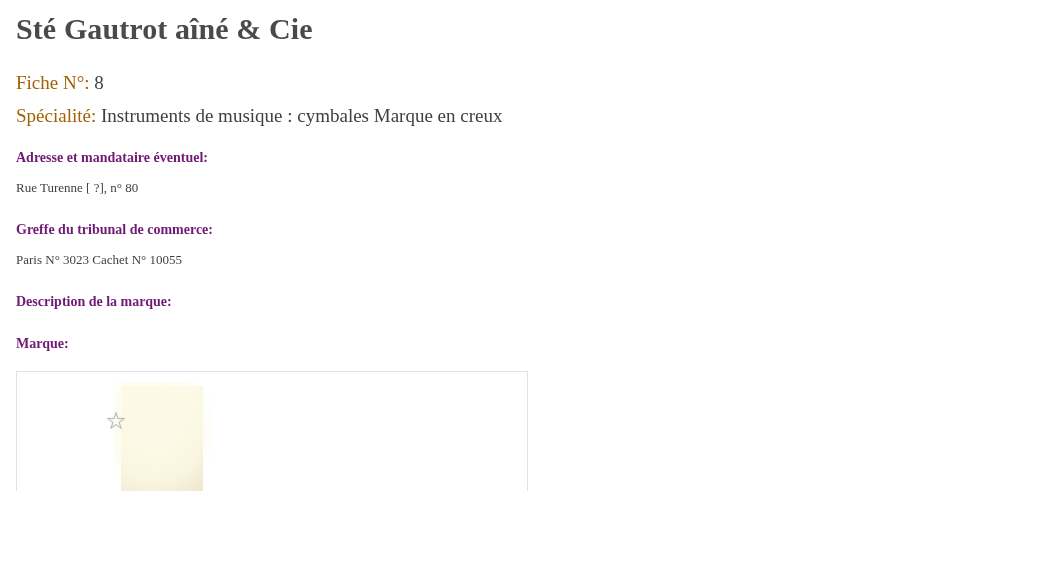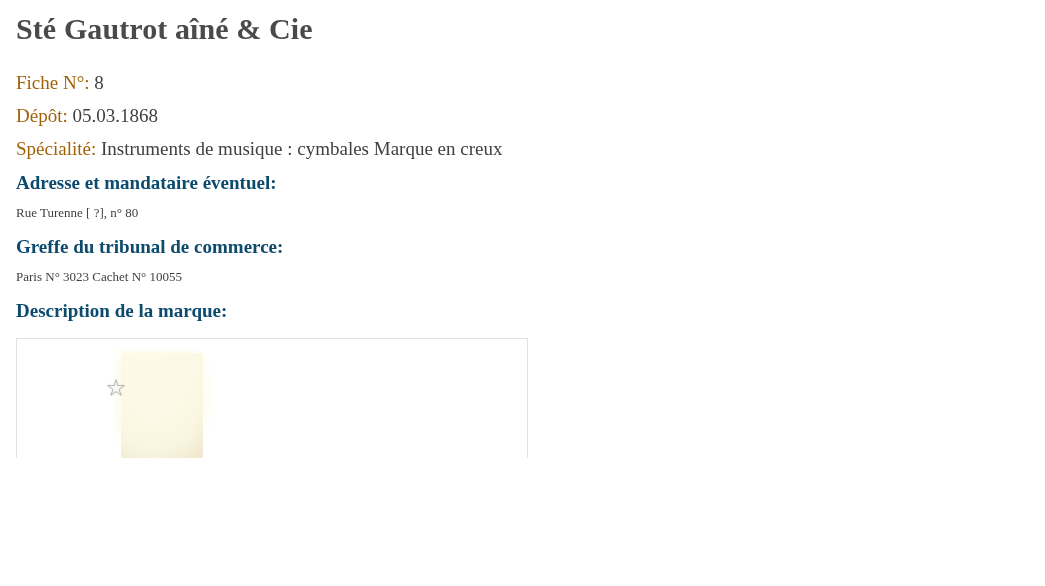--- a/index.html
+++ b/index.html
@@ -33,25 +33,25 @@
   }
   .field-label {
     font-weight: normal;
     color: #a16207;
   }
   .field-value {
     font-weight: normal;
     color: #3f3f3f;
   }
   .block-label {
-    font-size: 19px;
+    font-size: 14px;
     line-height: 30px;
     font-weight: bold;
-    color: #0c4a6e;
-    margin: 4px 0 0 0;
+    color: #701a75;
+    margin: 12px 0 0 0;
   }
   .block-text {
     font-size: 13px;
     line-height: 30px;
     color: #3f3f3f;
     margin: 0 0 4px 0;
     max-width: 1030px;
   }
   .mark-figure {
     margin-top: 12px;
@@ -98,38 +98,35 @@
 
 <div class="page">
 
   <h1 class="doc-title">Sté Gautrot aîné &amp; Cie</h1>
 
   <p class="field-line">
     <span class="field-label">Fiche N°:</span>
     <span class="field-value">8</span>
   </p>
 
-  <p class="field-line">
-    <span class="field-label">Dépôt:</span>
-    <span class="field-value">05.03.1868</span>
-  </p>
 
   <p class="field-line">
     <span class="field-label">Spécialité:</span>
     <span class="field-value">Instruments de musique : cymbales Marque en creux</span>
   </p>
 
   <p class="block-label">Adresse et mandataire éventuel:</p>
   <p class="block-text">Rue Turenne [ ?], n° 80</p>
 
   <p class="block-label">Greffe du tribunal de commerce:</p>
   <p class="block-text">Paris N° 3023 Cachet N° 10055</p>
 
   <p class="block-label">Description de la marque:</p>
 
+  <p class="block-label">Marque:</p>
 
   <div class="mark-figure">
     <div class="mark-paper"></div>
     <div class="mark-paper-soft"></div>
     <div class="star-glyph">☆</div>
   </div>
 
 </div>
 
 </body></html>

